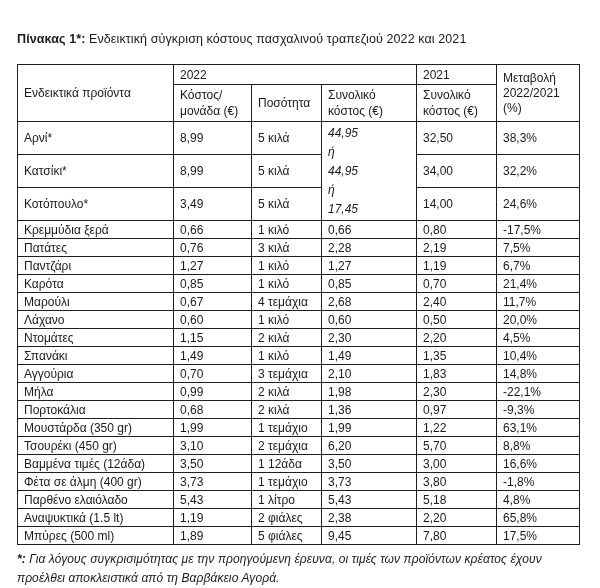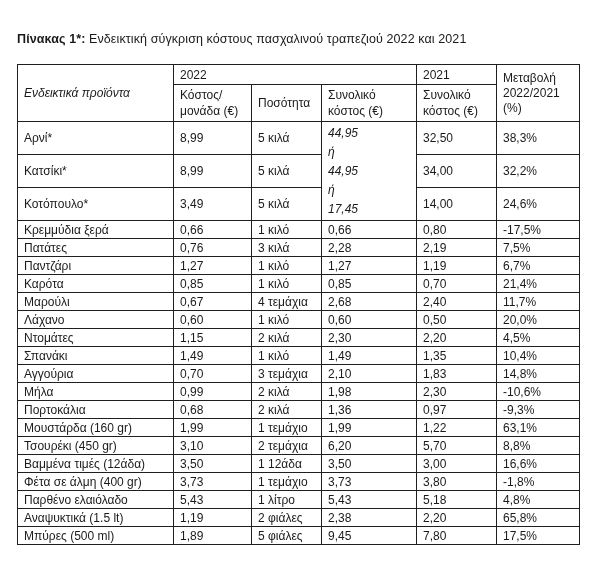--- a/index.html
+++ b/index.html
@@ -29,21 +29,21 @@
   col.c0 { width:156px; }
   col.c1 { width:78px; }
   col.c2 { width:70px; }
   col.c3 { width:95px; }
   col.c4 { width:80px; }
   col.c5 { width:83px; }
 
   tr.hrow1 { height:20px; }
   tr.hrow2 { height:37px; }
   th.year { font-weight:bold; text-align:center; }
-  th.products-h { vertical-align:middle; padding-left:7px;font-style:italic; }
+  th.products-h { vertical-align:middle; padding-left:7px; }
   th.change-h { text-align:center; vertical-align:middle; line-height:15px; padding:2px 4px; }
   th.sub { vertical-align:middle; line-height:16px; padding:2px 6px; }
 
   tr.meat { height:33px; }
   tr.item { height:18px; }
 
   td.c-name { padding-left:7px; }
   td.c-num  { text-align:center; }
   td.c-pct  { text-align:right; font-weight:bold; padding-right:18px; }
 
@@ -192,32 +192,32 @@
         <td class="c-num">2,10</td>
         <td class="c-num">1,83</td>
         <td class="c-pct">14,8%</td>
       </tr>
       <tr class="item">
         <td class="c-name">Μήλα</td>
         <td class="c-num">0,99</td>
         <td class="c-num">2 κιλά</td>
         <td class="c-num">1,98</td>
         <td class="c-num">2,30</td>
-        <td class="c-pct">-10,6%</td>
+        <td class="c-pct">-22,1%</td>
       </tr>
       <tr class="item">
         <td class="c-name">Πορτοκάλια</td>
         <td class="c-num">0,68</td>
         <td class="c-num">2 κιλά</td>
         <td class="c-num">1,36</td>
         <td class="c-num">0,97</td>
         <td class="c-pct">-9,3%</td>
       </tr>
       <tr class="item">
-        <td class="c-name">Μουστάρδα (160 gr)</td>
+        <td class="c-name">Μουστάρδα (350 gr)</td>
         <td class="c-num">1,99</td>
         <td class="c-num">1 τεμάχιο</td>
         <td class="c-num">1,99</td>
         <td class="c-num">1,22</td>
         <td class="c-pct">63,1%</td>
       </tr>
       <tr class="item">
         <td class="c-name">Τσουρέκι (450 gr)</td>
         <td class="c-num">3,10</td>
         <td class="c-num">2 τεμάχια</td>
@@ -261,14 +261,17 @@
         <td class="c-name">Μπύρες (500 ml)</td>
         <td class="c-num">1,89</td>
         <td class="c-num">5 φιάλες</td>
         <td class="c-num">9,45</td>
         <td class="c-num">7,80</td>
         <td class="c-pct">17,5%</td>
       </tr>
     </tbody>
   </table>
 
+  <div class="footnote">
+    <span class="f-marker">*:</span><span> Για λόγους συγκρισιμότητας με την προηγούμενη έρευνα, οι τιμές των προϊόντων κρέατος έχουν προέλθει αποκλειστικά από τη Βαρβάκειο Αγορά.</span>
+  </div>
 
 </div>
 
 </body></html>

